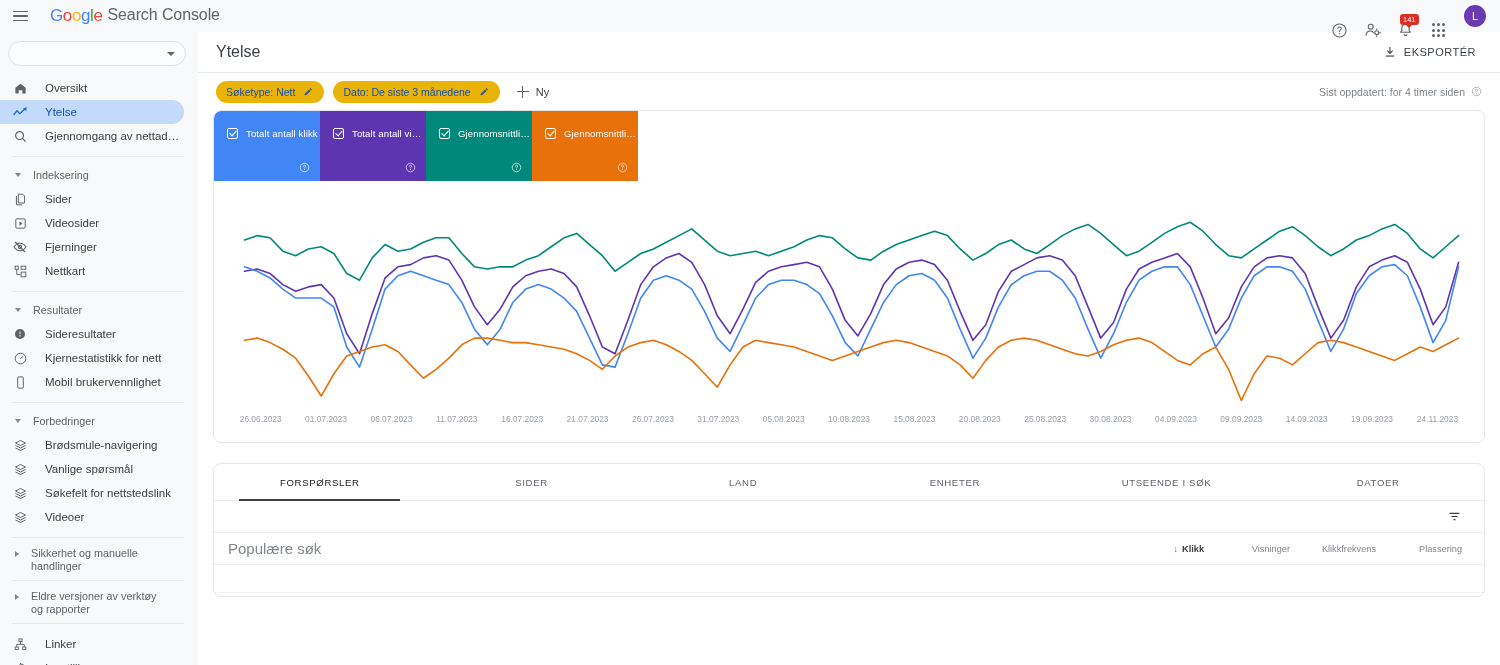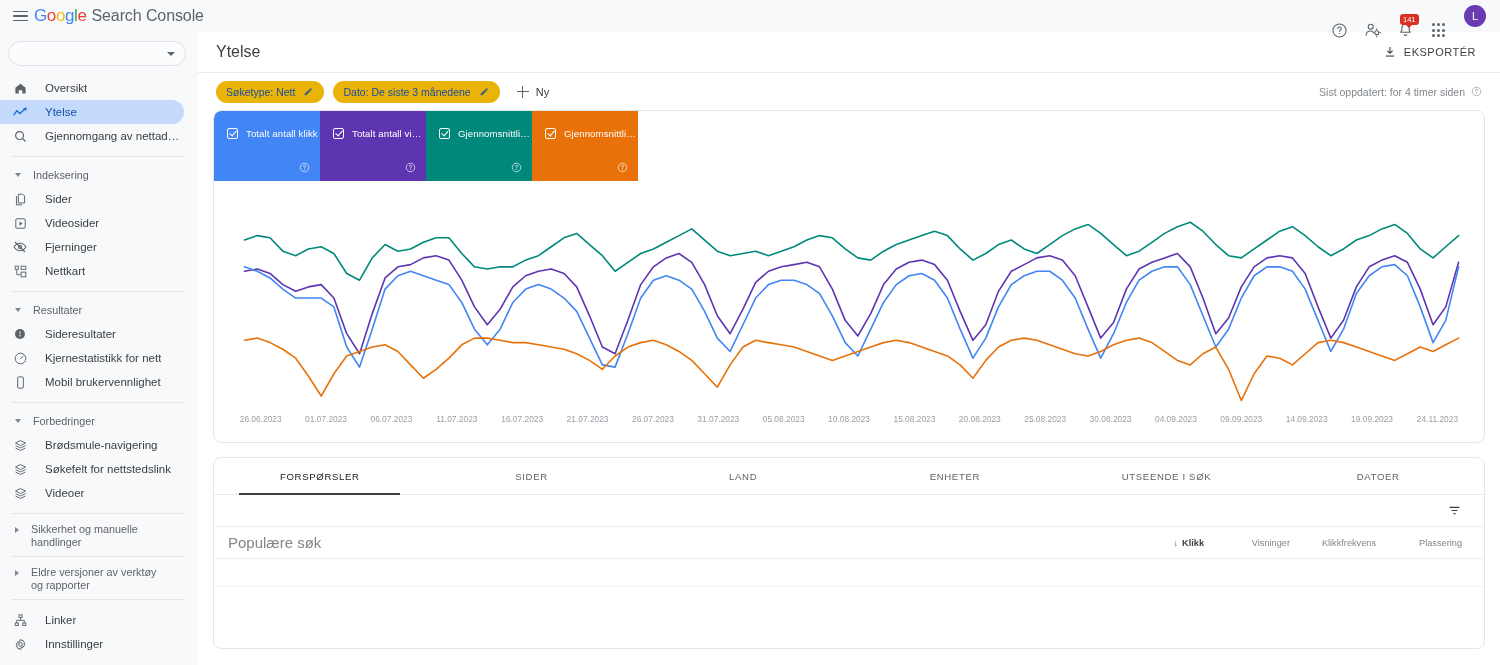--- a/index.html
+++ b/index.html
@@ -15,21 +15,21 @@
   .topbar {
     height: 32px; flex: 0 0 32px;
     background: #f8f9fa;
     display: flex; align-items: center;
     padding: 0 10px 0 6px;
     position: relative; z-index: 20;
   }
   .hamburger { width: 28px; height: 28px; display: flex; flex-direction: column;
     justify-content: center; align-items: center; gap: 3px; cursor: pointer; flex: 0 0 28px; }
   .hamburger span { display: block; width: 15px; height: 1.6px; background: #5f6368; border-radius: 1px; }
-  .brand { display: flex; align-items: center; margin-left: 0; white-space: nowrap; }
+  .brand { display: flex; align-items: flex-start; margin-left: 16px; white-space: nowrap; }
   .glogo { font-size: 17px; letter-spacing: -0.4px; font-weight: 400; }
   .glogo .b { color: #4285f4; } .glogo .r { color: #ea4335; }
   .glogo .y { color: #fbbc05; } .glogo .g { color: #34a853; }
   .brandtxt { font-size: 16px; color: #5f6368; margin-left: 5px; letter-spacing: -0.1px; }
 
   .searchbox {
     margin-left: 24px; width: 426px; height: 26px;
     background: #eef1f6; border-radius: 13px;
     display: flex; align-items: center; padding: 0 12px; cursor: text;
   }
@@ -156,21 +156,21 @@
   .mhelp { position: absolute; right: 10px; bottom: 8px; opacity: .85; }
   .chart-area { flex: 1; position: relative; min-height: 0; }
   .chart-svg { position: absolute; inset: 0; width: 100%; height: 100%; display: block; }
   .xaxis {
     position: absolute; left: 0; right: 0; bottom: 16px; height: 12px;
     display: flex; padding: 0 14px;
   }
   .xtick { flex: 1; text-align: center; font-size: 8.4px; color: #9aa0a6; }
 
   
-  .table-card { margin-top: 14px; height: 192px; display: flex; flex-direction: column; }
+  .table-card { margin-top: 20px; height: 134px; display: flex; flex-direction: column; }
   .tabs { display: flex; height: 37px; flex: 0 0 37px; border-bottom: 1px solid #e8eaed; }
   .tab {
     flex: 1; display: flex; align-items: center; justify-content: center;
     font-size: 9.6px; letter-spacing: .65px; color: #5f6368; cursor: pointer;
     position: relative; text-transform: uppercase;
   }
   .tab.active { color: #202124; font-weight: 500; }
   .tab.active:after {
     content: ""; position: absolute; left: 12%; right: 12%; bottom: -1px; height: 2.5px; background: #3c4043;
   }
@@ -366,20 +366,30 @@
       </div>
       <div class="nav-item">
         <span class="nav-ic">
           <svg viewBox="0 0 24 24" width="15" height="15">
               <path fill="none" stroke="currentColor" stroke-width="1.5" d="M12 4l8 4-8 4-8-4z"></path>
               <path fill="none" stroke="currentColor" stroke-width="1.5" d="M4 12l8 4 8-4"></path>
               <path fill="none" stroke="currentColor" stroke-width="1.5" d="M4 16l8 4 8-4"></path>
             </svg>
         </span>
         <span class="ni-label">Brødsmule-navigering</span>
+      </div>
+      <div class="nav-item">
+        <span class="nav-ic">
+          <svg viewBox="0 0 24 24" width="15" height="15">
+              <path fill="none" stroke="currentColor" stroke-width="1.5" d="M12 4l8 4-8 4-8-4z"></path>
+              <path fill="none" stroke="currentColor" stroke-width="1.5" d="M4 12l8 4 8-4"></path>
+              <path fill="none" stroke="currentColor" stroke-width="1.5" d="M4 16l8 4 8-4"></path>
+            </svg>
+        </span>
+        <span class="ni-label">Vanlige spørsmål</span>
       </div>
       <div class="nav-item">
         <span class="nav-ic">
           <svg viewBox="0 0 24 24" width="15" height="15">
               <path fill="none" stroke="currentColor" stroke-width="1.5" d="M12 4l8 4-8 4-8-4z"></path>
               <path fill="none" stroke="currentColor" stroke-width="1.5" d="M4 12l8 4 8-4"></path>
               <path fill="none" stroke="currentColor" stroke-width="1.5" d="M4 16l8 4 8-4"></path>
             </svg>
         </span>
         <span class="ni-label">Søkefelt for nettstedslink</span>

